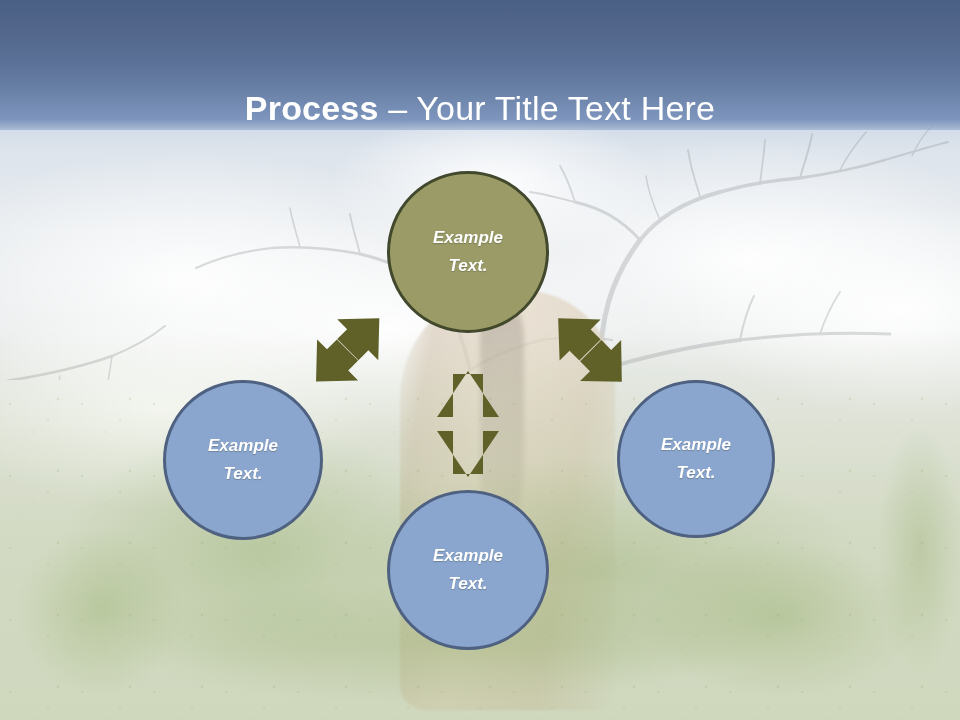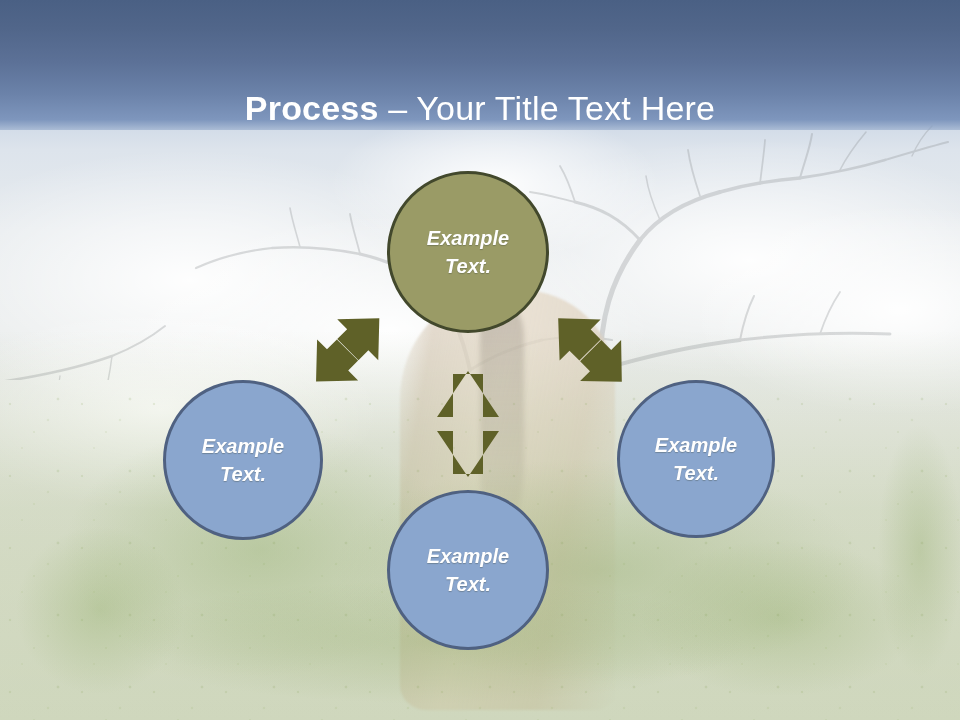--- a/index.html
+++ b/index.html
@@ -143,21 +143,21 @@
     border-radius: 50%;
     box-sizing: border-box;
     display: flex;
     flex-direction: column;
     align-items: center;
     justify-content: center;
     text-align: center;
     color: #ffffff;
     font-style: italic;
     font-weight: bold;
-    font-size: 20px;
+    font-size: 17px;
     line-height: 28px;
     text-shadow: 0 1px 1px rgba(60,70,60,0.35);
     user-select: none;
   }
   .node.olive {
     background: #9a9b66;
     border: 3px solid #42482c;
   }
   .node.blue {
     background: #8aa6ce;

